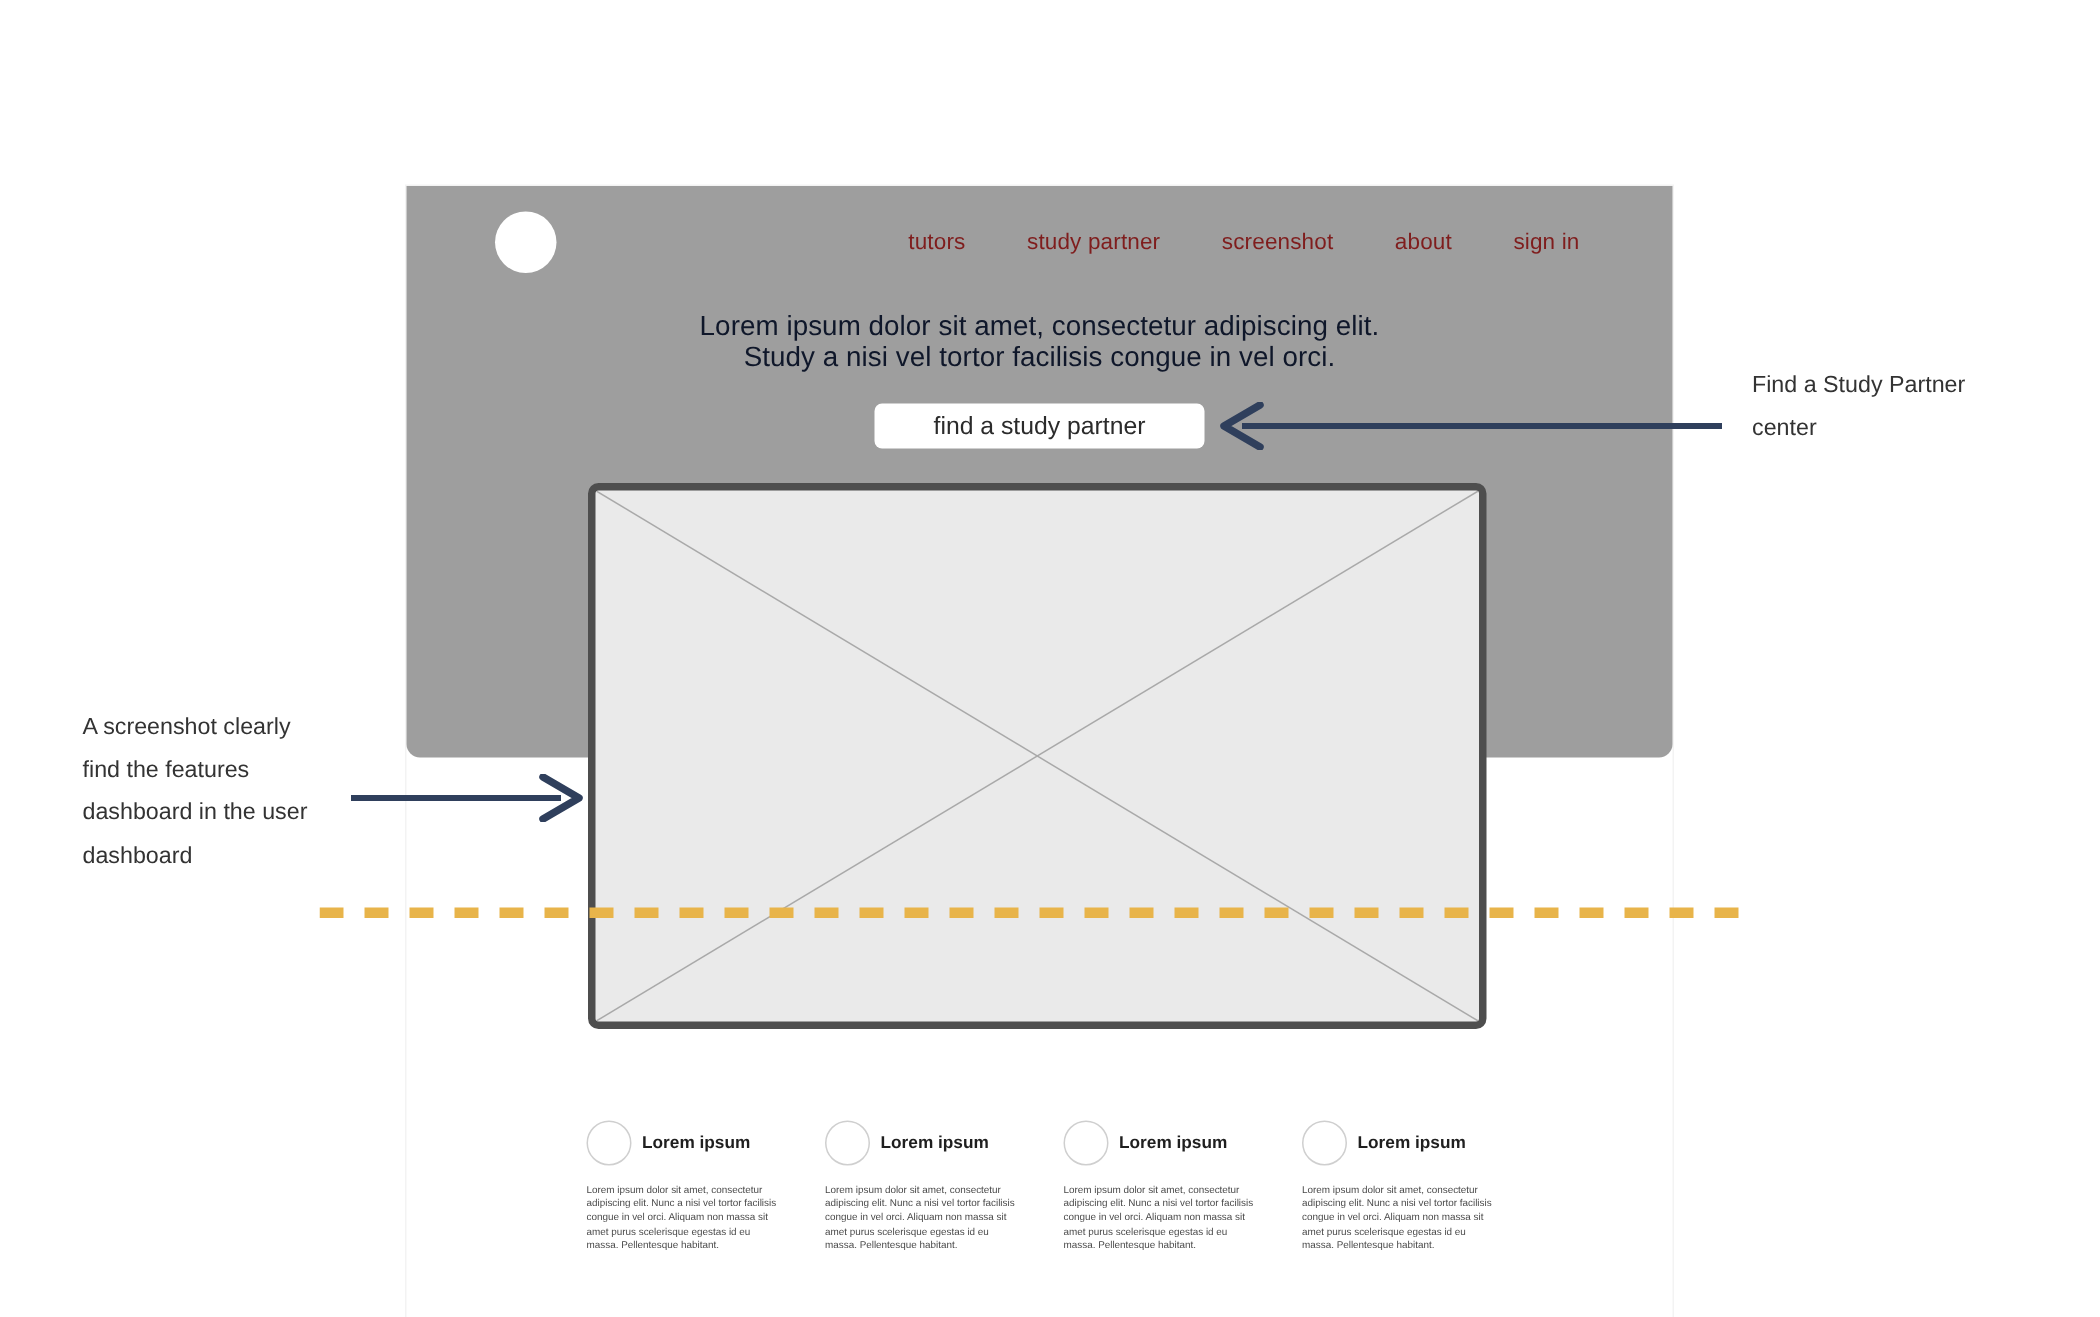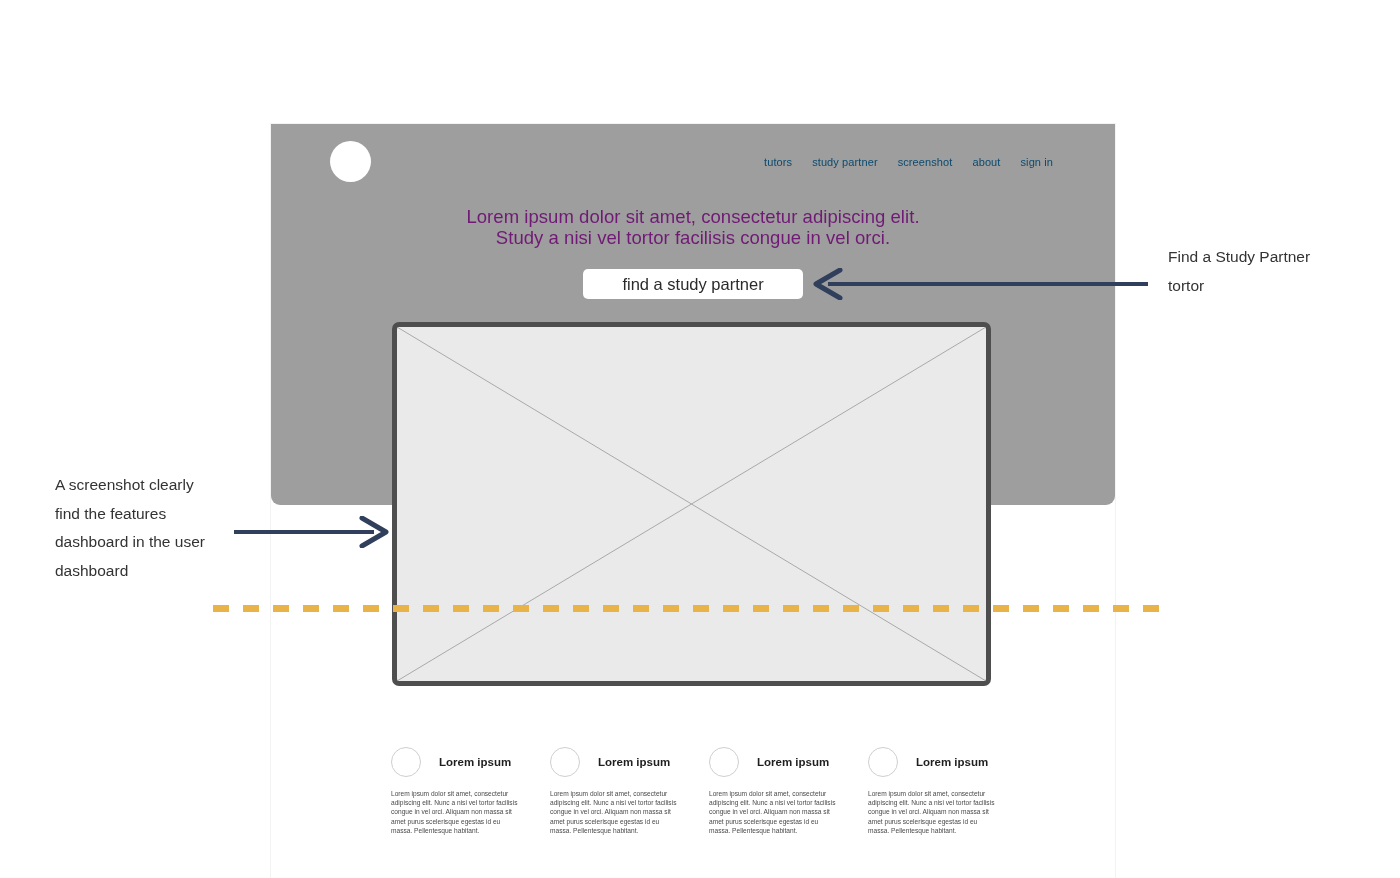--- a/index.html
+++ b/index.html
@@ -49,33 +49,34 @@
   }
   #nav {
     position: absolute;
     right: 62px;
     top: 28px;
     display: flex;
     align-items: center;
     gap: 20px;
   }
   .nav-item {
-    color: #0c4a6e;
-    font-size: 11px;
+    color: #7f1d1d;
+    font-size: 15px;
     line-height: 20px;
     white-space: nowrap;
     letter-spacing: 0.1px;
+    margin-left: 21px;
   }
   #hero-heading {
     position: absolute;
     left: 0;
     top: 82px;
     width: 844px;
     text-align: center;
-    color: #701a75;
+    color: #0f172a;
     font-size: 18.5px;
     line-height: 21px;
     letter-spacing: 0.05px;
   }
   #hero-heading .line { display: block; }
   #cta-button {
     position: absolute;
     left: 50%;
     transform: translateX(-50%);
     top: 145px;
@@ -116,21 +117,21 @@
     left: 120px;
     top: 623px;
     width: 604px;
     display: flex;
     justify-content: space-between;
   }
   .feature-card { width: 127px; }
   .feature-head {
     display: flex;
     align-items: center;
-    gap: 18px;
+    gap: 7px;
     margin-bottom: 12px;
   }
   .feature-circle {
     width: 28px;
     height: 28px;
     border-radius: 50%;
     border: 1px solid #cfcfcf;
     background: #ffffff;
     flex: 0 0 auto;
   }
@@ -249,21 +250,21 @@
   <line x1="0" y1="4.5" x2="955" y2="4.5" stroke="#e8b44a" stroke-width="7" stroke-dasharray="16 14"></line>
 </svg>
 
 <svg class="annotation-arrow" style="left:810px; top:268px;" width="340" height="32" viewBox="0 0 340 32">
   <line x1="338" y1="16" x2="18" y2="16" stroke="#2f3f5c" stroke-width="4"></line>
   <polyline points="30,2 6,16 30,30" fill="none" stroke="#2f3f5c" stroke-width="5" stroke-linecap="round" stroke-linejoin="round"></polyline>
 </svg>
 
 <div id="annotation-right-text" class="annotation-text">
   <div>Find a Study Partner</div>
-  <div>tortor</div>
+  <div>center</div>
 </div>
 
 <svg class="annotation-arrow" style="left:232px; top:516px;" width="160" height="32" viewBox="0 0 160 32">
   <line x1="2" y1="16" x2="142" y2="16" stroke="#2f3f5c" stroke-width="4"></line>
   <polyline points="130,2 154,16 130,30" fill="none" stroke="#2f3f5c" stroke-width="5" stroke-linecap="round" stroke-linejoin="round"></polyline>
 </svg>
 
 <div id="annotation-left-text" class="annotation-text">
   <div>A screenshot clearly</div>
   <div>find the features</div>

